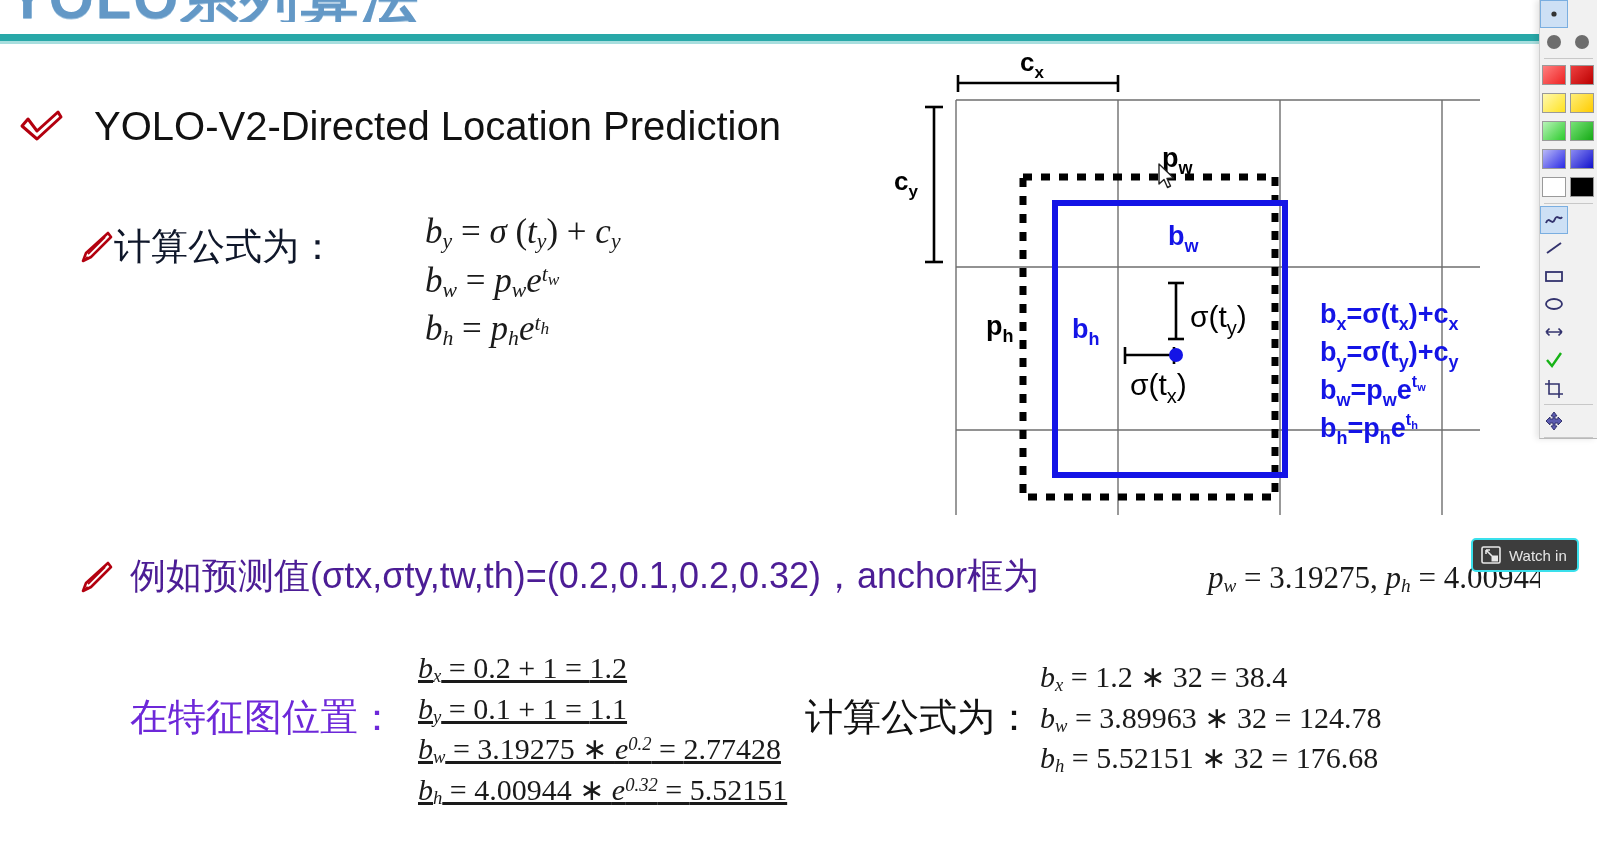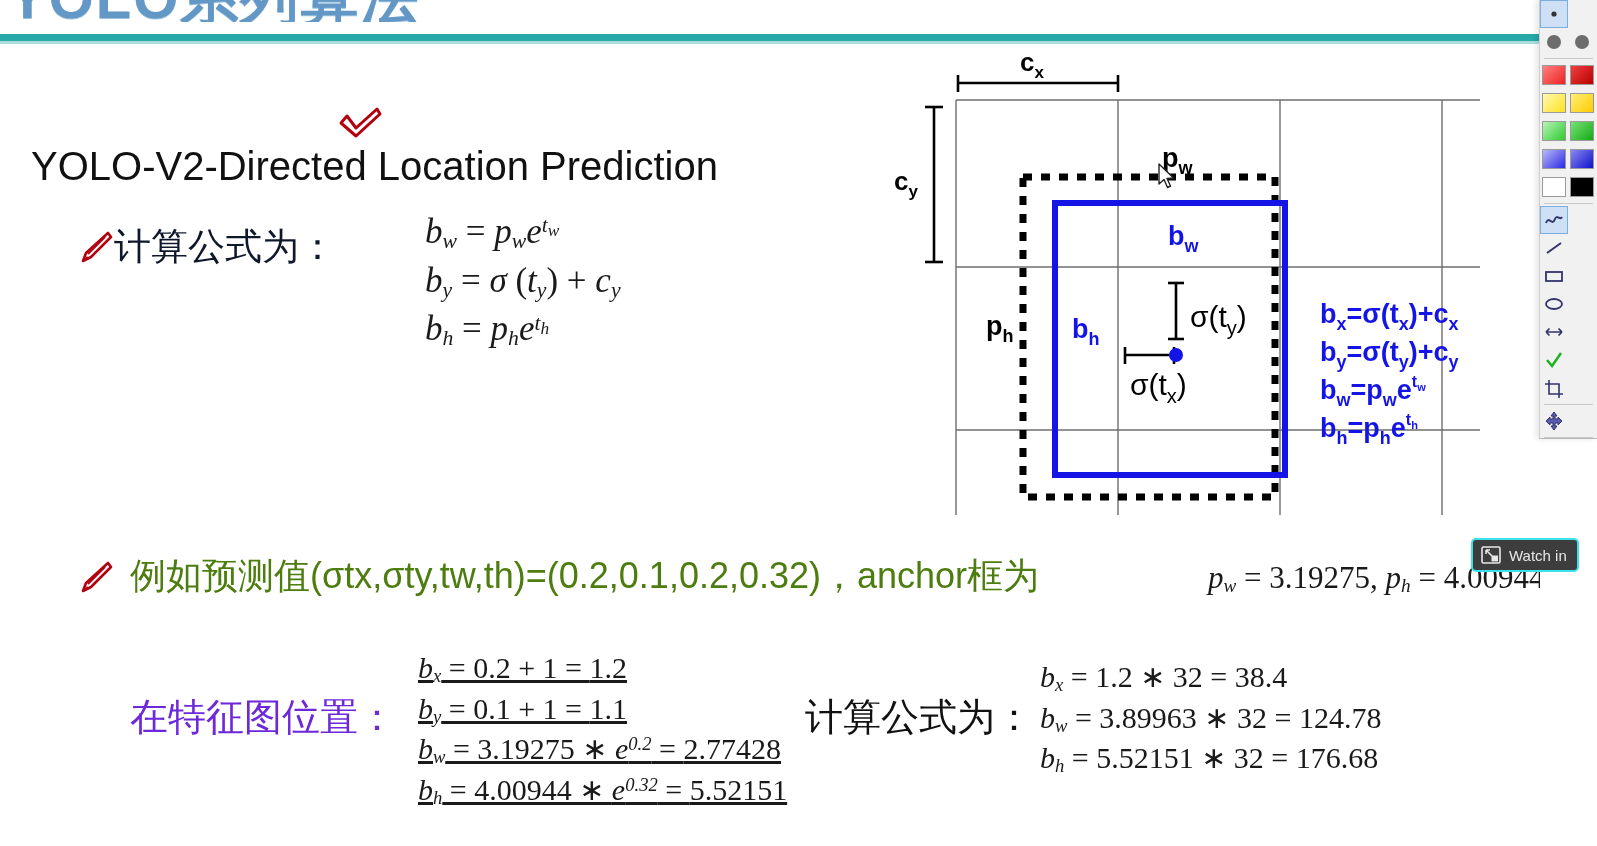--- a/index.html
+++ b/index.html
@@ -52,40 +52,40 @@
     width: 1540px; height: 3px;
     background: #a8dede;
   }
 
   
   .bullet-row { position: absolute; display: flex; align-items: center; }
 
   .check-icon { width: 46px; height: 40px; flex: 0 0 auto; }
   .pencil-icon { width: 36px; height: 36px; flex: 0 0 auto; }
 
-  #bullet1 { left: 1px; top: 104px; flex-direction: column; }
+  #bullet1 { left: 18px; top: 104px; }
   #bullet1 .b1-text {
     font-size: 40px;
     color: #111;
     margin-left: 30px;
     white-space: nowrap;
     font-family: "Liberation Sans", sans-serif;
   }
 
   #bullet2 { left: 78px; top: 222px; }
   #bullet2 .b2-text {
     font-size: 37px;
     color: #0f172a;
     white-space: nowrap;
   }
 
   #bullet3 { left: 78px; top: 552px; }
   #bullet3 .b3-text {
     font-size: 36px;
-    color: #4d7c0f;
+    color: #4c1d95;
     margin-left: 16px;
     white-space: nowrap;
   }
 
   
   .math {
     font-family: "Liberation Serif", serif;
     color: #1a1a1a;
   }
   .math i { font-style: italic; }
@@ -231,22 +231,22 @@
   <div class="bullet-row" id="bullet2">
     <svg class="pencil-icon" viewBox="0 0 36 36">
       <path d="M30 4 L33 8 L13 28 L5 32 L8 24 Z" fill="#ffffff" stroke="#b3000f" stroke-width="2.6" stroke-linejoin="round"></path>
       <path d="M10 25 L27 8" stroke="#b3000f" stroke-width="1.8"></path>
       <path d="M5 32 L9 27 L11 30 Z" fill="#b3000f"></path>
     </svg>
     <span class="b2-text">计算公式为：</span>
   </div>
 
   <div id="main-formulas" class="math">
+    <div class="line"><i>b</i><sub>y</sub> = <i>σ</i> (<i>t</i><sub>y</sub>) + <i>c</i><sub>y</sub></div>
     <div class="line"><i>b</i><sub>w</sub> = <i>p</i><sub>w</sub><i>e</i><sup>t<sub style="font-size:.8em">w</sub></sup></div>
-    <div class="line"><i>b</i><sub>y</sub> = <i>σ</i> (<i>t</i><sub>y</sub>) + <i>c</i><sub>y</sub></div>
     <div class="line"><i>b</i><sub>h</sub> = <i>p</i><sub>h</sub><i>e</i><sup>t<sub style="font-size:.8em">h</sub></sup></div>
   </div>
 
   <div class="bullet-row" id="bullet3">
     <svg class="pencil-icon" viewBox="0 0 36 36">
       <path d="M30 4 L33 8 L13 28 L5 32 L8 24 Z" fill="#ffffff" stroke="#b3000f" stroke-width="2.6" stroke-linejoin="round"></path>
       <path d="M10 25 L27 8" stroke="#b3000f" stroke-width="1.8"></path>
       <path d="M5 32 L9 27 L11 30 Z" fill="#b3000f"></path>
     </svg>
     <span class="b3-text">例如预测值(σtx,σty,tw,th)=(0.2,0.1,0.2,0.32)，anchor框为</span>

